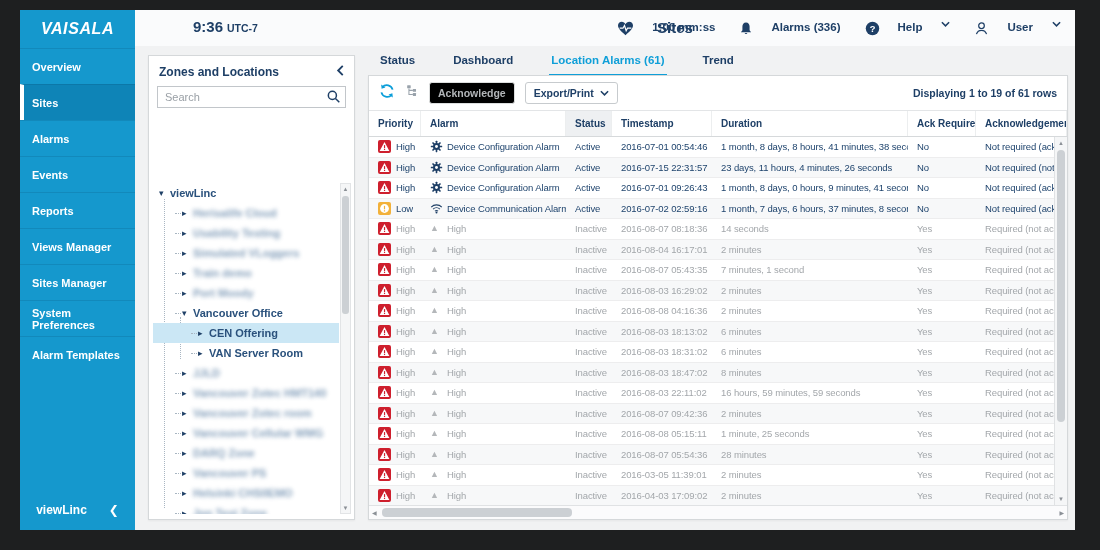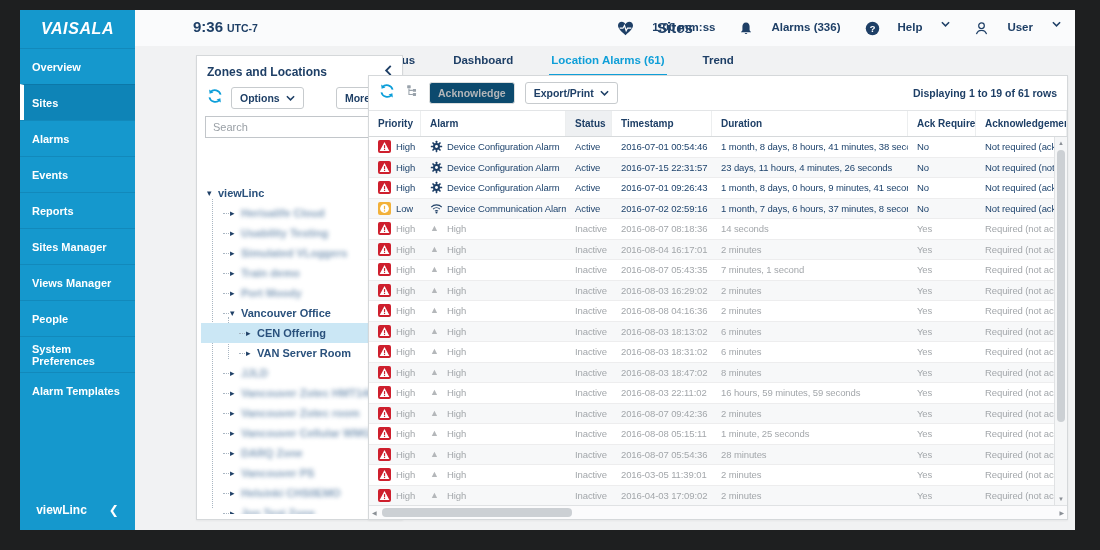--- a/index.html
+++ b/index.html
@@ -33,27 +33,27 @@
   .top-item{display:flex;align-items:flex-start;gap:18px;color:#1e3f66;font-size:11.5px;font-weight:bold;white-space:nowrap;cursor:pointer;}
   .top-item svg{display:block;}
   .dd-chev{margin-left:1px;}
 
   .tabs{position:absolute;left:243px;top:37px;display:flex;gap:34px;}
   .tab{font-size:11.5px;font-weight:bold;color:#1e3f66;padding:7px 2px 8px;cursor:pointer;border-bottom:3px solid transparent;}
   .tab.active{color:#0f9fd8;border-bottom-color:#0f9fd8;}
 
   
   .tree-card{position:absolute;left:13px;top:45px;width:207px;height:465px;background:#fff;
-        border:1px solid #d5d8da;box-sizing:border-box;box-shadow:0 1px 2px rgba(0,0,0,.05);margin-left:48px;}
+        border:1px solid #d5d8da;box-sizing:border-box;box-shadow:0 1px 2px rgba(0,0,0,.05);}
   .tree-head{display:flex;justify-content:space-between;align-items:center;padding:9px 10px 3px 10px;
         font-weight:bold;color:#1e3f66;font-size:12px;}
   .tree-toolbar{display:flex;align-items:center;gap:8px;padding:5px 8px 3px 10px;}
   .btn{background:#fff;border:1px solid #c7cbce;border-radius:3px;color:#1e3f66;font-size:10.5px;font-weight:bold;
         padding:4px 8px;display:inline-flex;gap:6px;align-items:center;cursor:pointer;white-space:nowrap;}
-  .btn.disabled{background:#0c4a6e;color:#b3b6b9;border-color:#dcdede;cursor:default;}
+  .btn.disabled{background:#000000;color:#b3b6b9;border-color:#dcdede;cursor:default;}
   .more-btn{margin-left:auto;}
   .search-wrap{margin:4px 8px 2px 8px;position:relative;}
   input.search{width:100%;box-sizing:border-box;border:1px solid #c2c6ca;padding:4px 24px 4px 7px;
         font-size:11px;color:#333;font-family:inherit;outline:none;}
   input.search::placeholder{color:#9aa0a6;}
   .search-icon{position:absolute;right:5px;top:3px;cursor:pointer;}
   .tree{position:absolute;top:127px;bottom:5px;left:4px;right:3px;overflow:hidden;font-size:11px;color:#1e3f66;}
   .tree-inner{position:absolute;top:0;left:0;right:12px;bottom:0;overflow:hidden;}
   .vline{position:absolute;left:11px;top:16px;bottom:6px;border-left:1px dotted #a9b6c2;}
   .vline2{position:absolute;left:27px;top:134px;height:42px;border-left:1px dotted #a9b6c2;}
@@ -104,23 +104,22 @@
 <div class="app">
 
   <aside class="sidebar">
     <div class="logo">VAISALA</div>
     <nav>
         <div class="nav-item">Overview</div>
         <div class="nav-item active">Sites</div>
         <div class="nav-item">Alarms</div>
         <div class="nav-item">Events</div>
         <div class="nav-item">Reports</div>
+        <div class="nav-item">Views Manager</div>
         <div class="nav-item">Sites Manager</div>
-        <div class="nav-item">Views Manager</div>
-        <div class="nav-item">People</div>
         <div class="nav-item">System Preferences</div>
         <div class="nav-item">Alarm Templates</div>
       </nav>
     <div class="side-footer">
       <span>viewLinc</span>
       <span class="chev">❮</span>
     </div>
   </aside>
 
   <div class="main">
@@ -186,40 +185,20 @@
         <div class="tab">Trend</div>
       </div>
 
     <section class="tree-card">
       <div class="tree-head">
         <span>Zones and Locations</span>
         <span><svg width="8" height="11" viewBox="0 0 8 12">
               <path d="M7 1 2 6 7 11" stroke="#1e3f66" stroke-width="2" fill="none"></path>
             </svg></span>
       </div>
-      <div class="tree-toolbar">
-        <span><svg width="16" height="16" viewBox="0 0 16 16" fill="none" stroke="#0c9ed9" stroke-width="1.8">
-              <path d="M13.6 6.6A6 6 0 0 0 3.4 4.0"></path>
-              <path d="M2.4 9.4A6 6 0 0 0 12.6 12.0"></path>
-              <polygon points="2.2,1.6 2.6,5.8 6.4,4.4" fill="#0c9ed9" stroke="none"></polygon>
-              <polygon points="13.8,14.4 13.4,10.2 9.6,11.6" fill="#0c9ed9" stroke="none"></polygon>
-            </svg></span>
-        <button class="btn">
-          <span>Options</span>
-          <svg width="9" height="6" viewBox="0 0 10 6">
-              <path d="M1 1 5 5 9 1" stroke="#1e3f66" stroke-width="1.7" fill="none"></path>
-            </svg>
-        </button>
-        <button class="btn more-btn">
-          <span>More</span>
-          <svg width="9" height="6" viewBox="0 0 10 6">
-              <path d="M1 1 5 5 9 1" stroke="#1e3f66" stroke-width="1.7" fill="none"></path>
-            </svg>
-        </button>
-      </div>
       <div class="search-wrap">
         <input class="search" type="text" placeholder="Search" style="">
         <span class="search-icon"><svg width="15" height="15" viewBox="0 0 16 16" fill="none" stroke="#1e3f66" stroke-width="1.6">
               <circle cx="6.8" cy="6.8" r="4.3"></circle>
               <path d="M10.1 10.1 14.2 14.2"></path>
             </svg></span>
       </div>
       <div class="tree">
         <div class="tree-inner">
           <div class="vline"></div>

